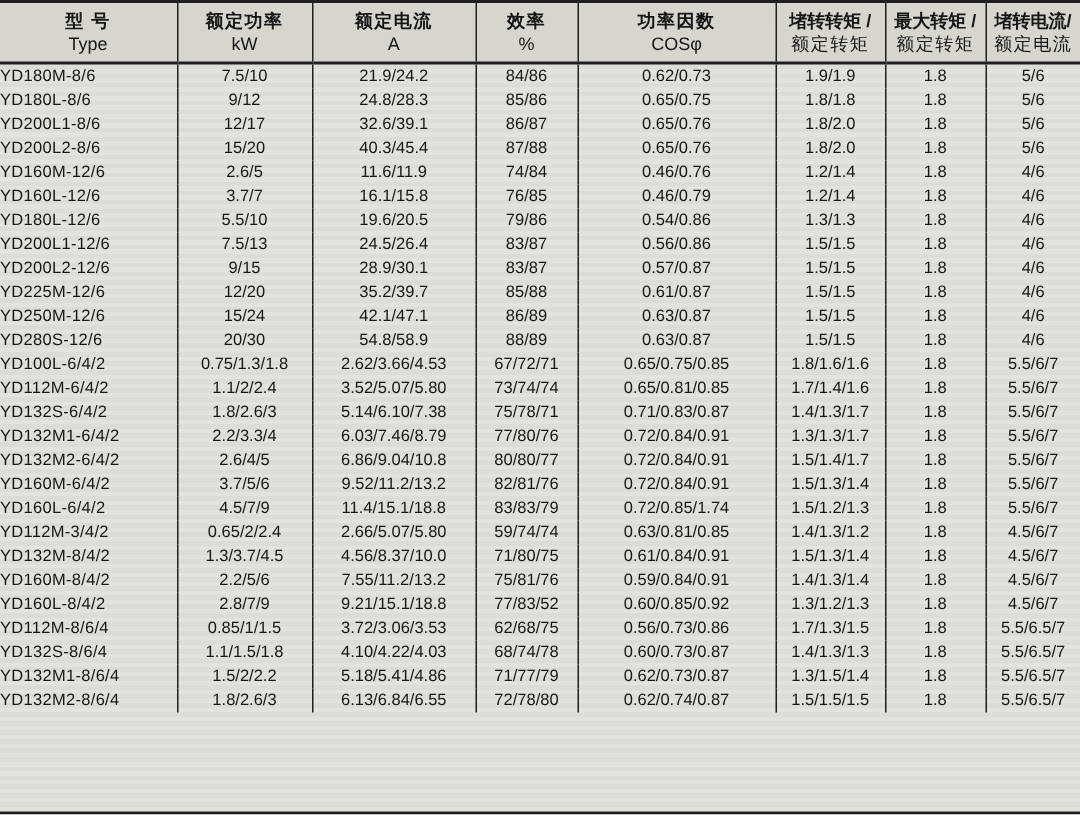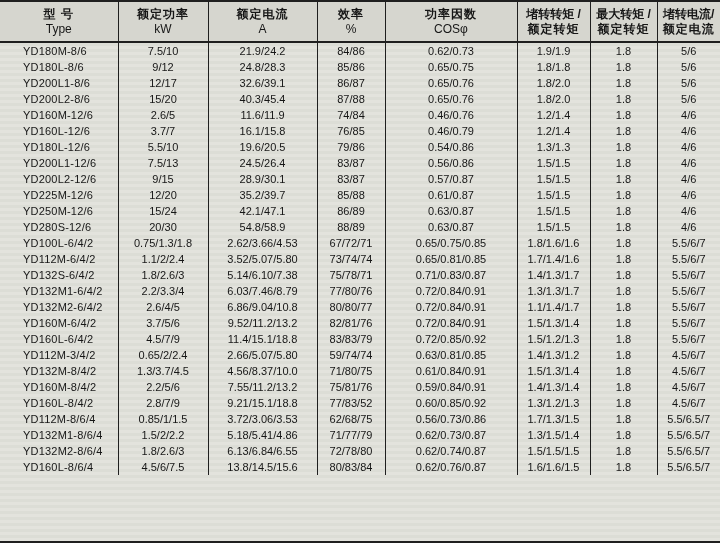--- a/index.html
+++ b/index.html
@@ -36,35 +36,35 @@
     height: 40px;
     border-bottom: 2px solid var(--line);
     vertical-align: middle;
     text-align: center;
     font-size: 12px;
     line-height: 1.25;
     padding: 1px 0;
   }
   thead th .h1 { font-weight: 700; letter-spacing: 1px; }
   thead th .h2 { font-weight: 400; font-size: 12px; }
-  thead th:nth-child(n+6) .h2 { font-weight: 700; letter-spacing: 1px; }
+  thead th:nth-child(n+6) .h2 { font-weight: 400; letter-spacing: 1px; }
   thead th:nth-child(n+6) .h1 { letter-spacing: 0; }
   th, td { border-right: 1px solid var(--line); }
   th:last-child, td:last-child { border-right: none; }
   tbody td {
     height: 16px;
     font-size: 11px;
     line-height: 16px;
     text-align: center;
     white-space: nowrap;
     overflow: hidden;
   }
   tbody td.model {
     text-align: left;
-    padding-left: 23px;
+    padding-left: 0;
     letter-spacing: 0.2px;
   }
   
   col.c1 { width: 118px; }
   col.c2 { width: 90px; }
   col.c3 { width: 109px; }
   col.c4 { width: 68px; }
   col.c5 { width: 132px; }
   col.c6 { width: 73px; }
   col.c7 { width: 67px; }
@@ -281,40 +281,40 @@
           <td>1.3/1.3/1.7</td>
           <td>1.8</td>
           <td>5.5/6/7</td>
         </tr>
         <tr>
           <td class="model">YD132M2-6/4/2</td>
           <td>2.6/4/5</td>
           <td>6.86/9.04/10.8</td>
           <td>80/80/77</td>
           <td>0.72/0.84/0.91</td>
-          <td>1.1/1.4/1.7</td>
+          <td>1.5/1.4/1.7</td>
           <td>1.8</td>
           <td>5.5/6/7</td>
         </tr>
         <tr>
           <td class="model">YD160M-6/4/2</td>
           <td>3.7/5/6</td>
           <td>9.52/11.2/13.2</td>
           <td>82/81/76</td>
           <td>0.72/0.84/0.91</td>
           <td>1.5/1.3/1.4</td>
           <td>1.8</td>
           <td>5.5/6/7</td>
         </tr>
         <tr>
           <td class="model">YD160L-6/4/2</td>
           <td>4.5/7/9</td>
           <td>11.4/15.1/18.8</td>
           <td>83/83/79</td>
-          <td>0.72/0.85/0.92</td>
+          <td>0.72/0.85/1.74</td>
           <td>1.5/1.2/1.3</td>
           <td>1.8</td>
           <td>5.5/6/7</td>
         </tr>
         <tr>
           <td class="model">YD112M-3/4/2</td>
           <td>0.65/2/2.4</td>
           <td>2.66/5.07/5.80</td>
           <td>59/74/74</td>
           <td>0.63/0.81/0.85</td>
@@ -356,44 +356,44 @@
           <td class="model">YD112M-8/6/4</td>
           <td>0.85/1/1.5</td>
           <td>3.72/3.06/3.53</td>
           <td>62/68/75</td>
           <td>0.56/0.73/0.86</td>
           <td>1.7/1.3/1.5</td>
           <td>1.8</td>
           <td>5.5/6.5/7</td>
         </tr>
         <tr>
+          <td class="model">YD132S-8/6/4</td>
+          <td>1.1/1.5/1.8</td>
+          <td>4.10/4.22/4.03</td>
+          <td>68/74/78</td>
+          <td>0.60/0.73/0.87</td>
+          <td>1.4/1.3/1.3</td>
+          <td>1.8</td>
+          <td>5.5/6.5/7</td>
+        </tr>
+        <tr>
           <td class="model">YD132M1-8/6/4</td>
           <td>1.5/2/2.2</td>
           <td>5.18/5.41/4.86</td>
           <td>71/77/79</td>
           <td>0.62/0.73/0.87</td>
           <td>1.3/1.5/1.4</td>
           <td>1.8</td>
           <td>5.5/6.5/7</td>
         </tr>
         <tr>
           <td class="model">YD132M2-8/6/4</td>
           <td>1.8/2.6/3</td>
           <td>6.13/6.84/6.55</td>
           <td>72/78/80</td>
           <td>0.62/0.74/0.87</td>
           <td>1.5/1.5/1.5</td>
           <td>1.8</td>
           <td>5.5/6.5/7</td>
         </tr>
-        <tr>
-          <td class="model">YD160L-8/6/4</td>
-          <td>4.5/6/7.5</td>
-          <td>13.8/14.5/15.6</td>
-          <td>80/83/84</td>
-          <td>0.62/0.76/0.87</td>
-          <td>1.6/1.6/1.5</td>
-          <td>1.8</td>
-          <td>5.5/6.5/7</td>
-        </tr>
       </tbody>
   </table>
 </div>
 
 </body></html>

